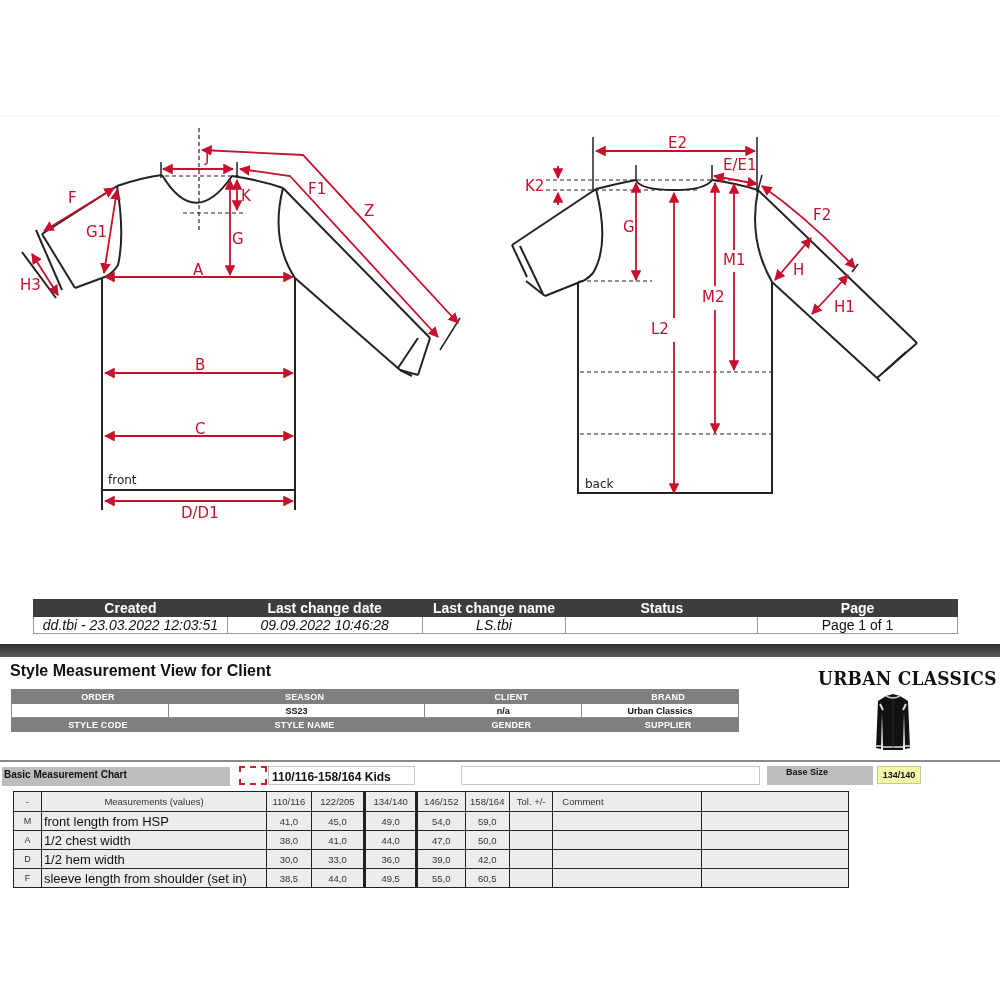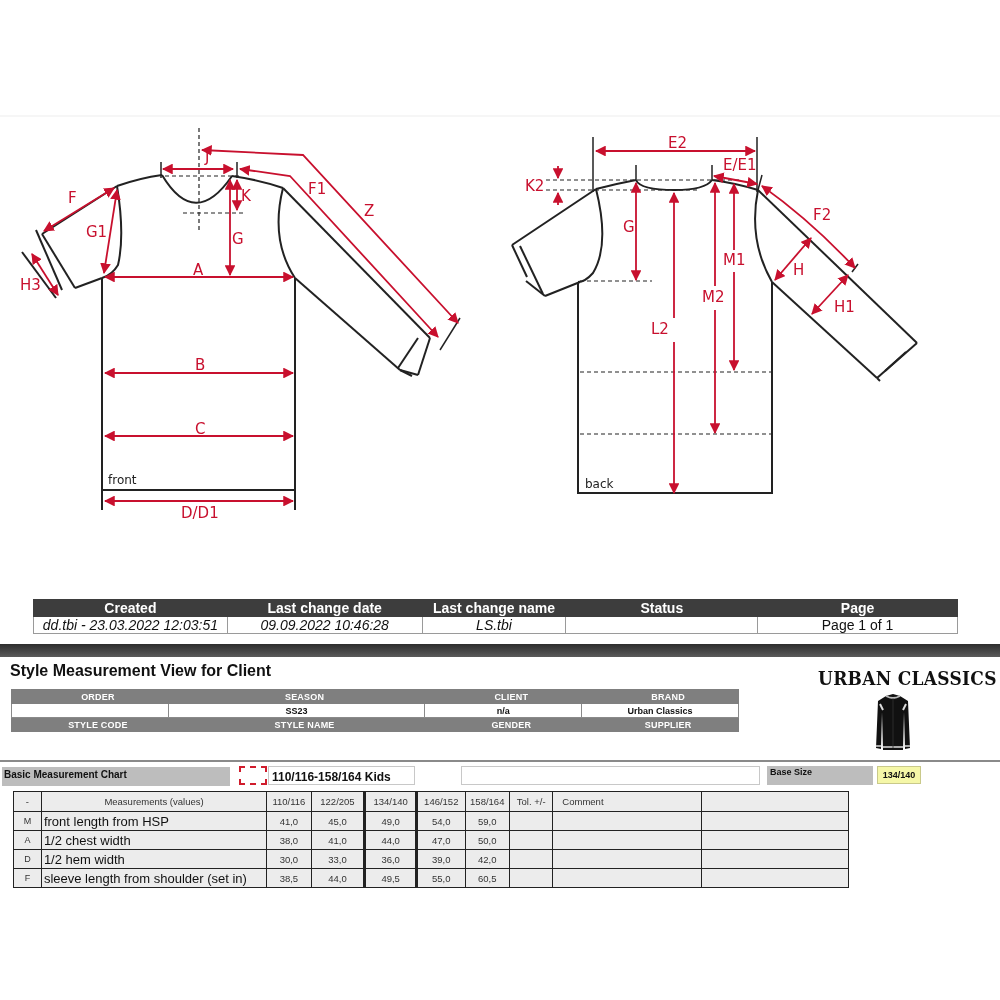--- a/index.html
+++ b/index.html
@@ -32,21 +32,21 @@
 
   .brand-logo { position: absolute; left: 818px; top: 667px; font-family: "DejaVu Serif", serif; font-weight: bold; font-size: 17px; letter-spacing: 0.3px; transform: scaleY(1.12); transform-origin: left top; color: #111; }
   .jacket { position: absolute; left: 872px; top: 692px; width: 42px; height: 62px; }
 
   .sepline { position: absolute; left: 0; top: 760px; width: 1000px; height: 2px; background: #8a8a8a; }
 
   .bmc-label { position: absolute; left: 2px; top: 767px; width: 228px; height: 19px; background: #bdbdbd; font-size: 10px; font-weight: bold; padding: 2px 2px; }
   .size-marker { position: absolute; left: 239px; top: 766px; width: 28px; height: 19px; border: 2px dashed #d01c2c; }
   .size-range { position: absolute; left: 268px; top: 766px; width: 147px; height: 19px; border: 1px solid #c8c8c8; font-size: 12px; font-weight: bold; padding: 3px 3px; background: #fff; }
   .blank-box { position: absolute; left: 461px; top: 766px; width: 299px; height: 19px; border: 1px solid #c8c8c8; background: #fff; }
-  .base-label { position: absolute; left: 767px; top: 766px; width: 106px; height: 19px; background: #bdbdbd; font-size: 9px; font-weight: bold; padding: 1px 3px; }
+  .base-label { position: absolute; left: 767px; top: 766px; width: 106px; height: 19px; background: #bdbdbd; font-size: 9px; font-weight: bold; padding: 1px 19px; }
   .base-value { position: absolute; left: 877px; top: 766px; width: 44px; height: 18px; background: #f5f7a8; border: 1px solid #c9c98a; font-size: 9px; font-weight: bold; text-align: center; padding-top: 3px; }
 
   .meas-table { position: absolute; left: 13px; top: 791px; width: 836px; border-collapse: collapse; font-size: 9.5px; }
   .meas-table th, .meas-table td { border: 1px solid #222; background: #ececec; height: 19px; font-weight: normal; }
   .meas-table th { height: 20px; color: #333; }
   .meas-table td.code { text-align: center; font-size: 9px; color: #333; width: 27px; }
   .meas-table td.desc { text-align: left; font-size: 13px; padding-left: 2px; width: 218px; }
   .meas-table td.val { text-align: center; color: #333; width: 43px; margin-top: 12px; }
   .meas-table .thick-l { border-left: 3px solid #222; }
   .meas-table th.com { text-align: left; padding-left: 9px; }

